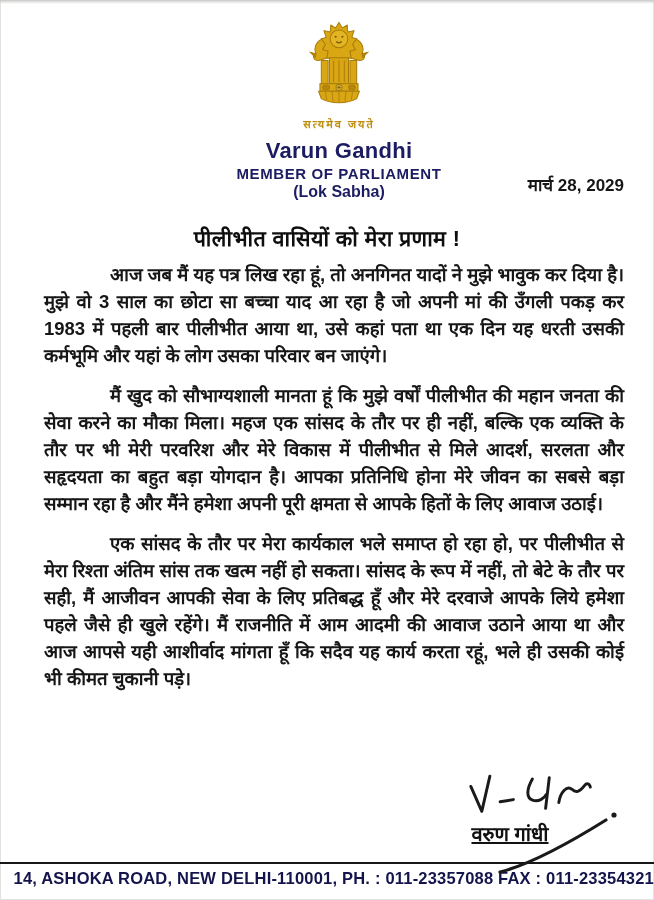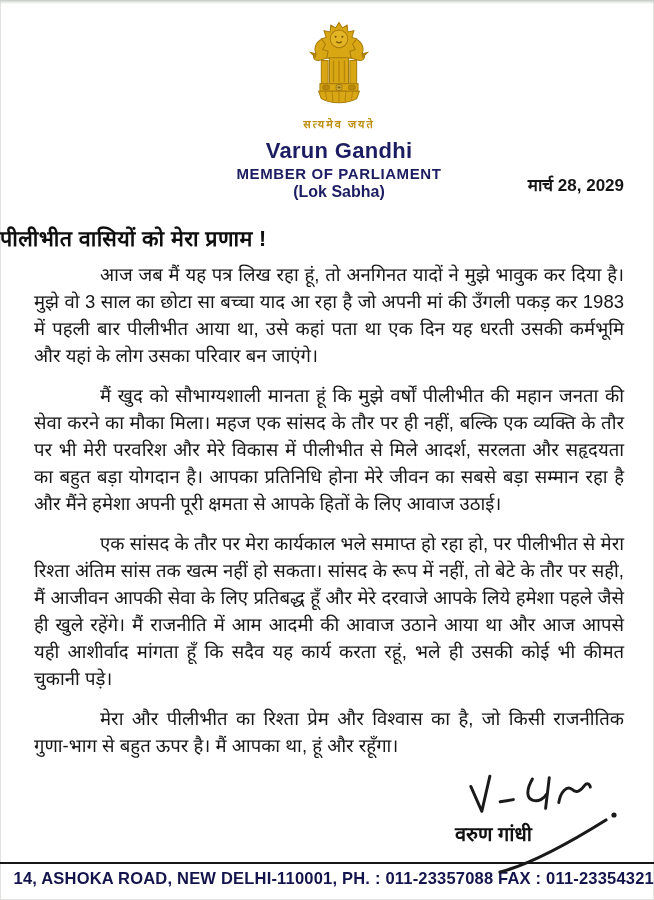--- a/index.html
+++ b/index.html
@@ -21,30 +21,30 @@
   .motto{margin-top:2px;font-size:11px;font-weight:bold;color:#bd8f10;
     letter-spacing:2px;}
   .sender-name{margin-top:8px;font-size:22px;font-weight:800;color:#1c1c62;
     letter-spacing:.3px;line-height:1.05;}
   .sender-title{margin-top:3px;font-size:15px;font-weight:bold;color:#1c1c62;
     letter-spacing:.6px;text-align:right;}
   .sender-subtitle{margin-top:1px;font-size:16px;font-weight:bold;color:#1c1c62;text-align:right;}
   
   .letter-date{position:absolute;top:173px;right:30px;font-size:17px;
     font-weight:bold;color:#161616;}
-  .salutation{position:absolute;top:223px;left:0;width:100%;text-align:left;
+  .salutation{position:absolute;top:223px;left:0;width:100%;text-align:center;
     font-size:21.5px;font-weight:bold;color:#0e0e0e;letter-spacing:.4px;}
   
   .body-text{position:absolute;top:261px;left:34px;width:590px;color:#161616;}
-  .body-text p{margin:0 0 13px 0;font-size:18.5px;line-height:27px;
-    text-align:justify;text-indent:66px;}
+  .body-text p{margin:0 0 13px 10px;font-size:18.5px;line-height:27px;
+    text-align:justify;text-indent:66px;font-weight:bold;}
   
   .sig-strokes{position:absolute;left:462px;top:770px;width:132px;height:46px;}
   .signatory-name{position:absolute;left:455px;top:820px;width:110px;
-    font-size:20px;font-weight:bold;color:#111;}
+    text-align:center;font-size:20px;font-weight:bold;color:#111;text-decoration:underline;}
   .sig-swoosh{position:absolute;left:494px;top:808px;width:132px;height:70px;z-index:3;}
   
   .footer-divider{position:absolute;top:862px;left:0;width:654px;height:0;
     border-top:2.5px solid #171717;}
   .footer-address{position:absolute;top:869px;left:0;width:100%;
     text-align:right;font-size:16.5px;font-weight:bold;color:#14144d;
     letter-spacing:.2px;}
 </style>
 </head>
 <body>
@@ -92,21 +92,20 @@
   </div>
 
   <div class="letter-date">मार्च 28, 2029</div>
 
   <div class="salutation">पीलीभीत वासियों को मेरा प्रणाम !</div>
 
   <div class="body-text">
     <p>आज जब मैं यह पत्र लिख रहा हूं, तो अनगिनत यादों ने मुझे भावुक कर दिया है। मुझे वो 3 साल का छोटा सा बच्चा याद आ रहा है जो अपनी मां की उँगली पकड़ कर 1983 में पहली बार पीलीभीत आया था, उसे कहां पता था एक दिन यह धरती उसकी कर्मभूमि और यहां के लोग उसका परिवार बन जाएंगे।</p>
     <p>मैं खुद को सौभाग्यशाली मानता हूं कि मुझे वर्षों पीलीभीत की महान जनता की सेवा करने का मौका मिला। महज एक सांसद के तौर पर ही नहीं, बल्कि एक व्यक्ति के तौर पर भी मेरी परवरिश और मेरे विकास में पीलीभीत से मिले आदर्श, सरलता और सहृदयता का बहुत बड़ा योगदान है। आपका प्रतिनिधि होना मेरे जीवन का सबसे बड़ा सम्मान रहा है और मैंने हमेशा अपनी पूरी क्षमता से आपके हितों के लिए आवाज उठाई।</p>
     <p>एक सांसद के तौर पर मेरा कार्यकाल भले समाप्त हो रहा हो, पर पीलीभीत से मेरा रिश्ता अंतिम सांस तक खत्म नहीं हो सकता। सांसद के रूप में नहीं, तो बेटे के तौर पर सही, मैं आजीवन आपकी सेवा के लिए प्रतिबद्ध हूँ और मेरे दरवाजे आपके लिये हमेशा पहले जैसे ही खुले रहेंगे। मैं राजनीति में आम आदमी की आवाज उठाने आया था और आज आपसे यही आशीर्वाद मांगता हूँ कि सदैव यह कार्य करता रहूं, भले ही उसकी कोई भी कीमत चुकानी पड़े।</p>
-    <p>मेरा और पीलीभीत का रिश्ता प्रेम और विश्वास का है, जो किसी राजनीतिक गुणा-भाग से बहुत ऊपर है। मैं आपका था, हूं और रहूँगा।</p>
   </div>
 
   <svg class="sig-strokes" viewBox="0 0 180 62" aria-hidden="true">
     <g fill="none" stroke="#1a1a1a" stroke-width="4" stroke-linecap="round" stroke-linejoin="round">
       <path d="M12 22 L27 56 L38 8"></path>
       <path d="M52 43 L70 40"></path>
       <path d="M96 12 C88 26 87 38 97 41 C104 43 112 39 115 33"></path>
       <path d="M119 10 L114 52"></path>
       <path d="M132 44 C134 30 143 20 150 26 C155 31 160 30 167 21 C170 17 174 18 175 23"></path>
     </g>

